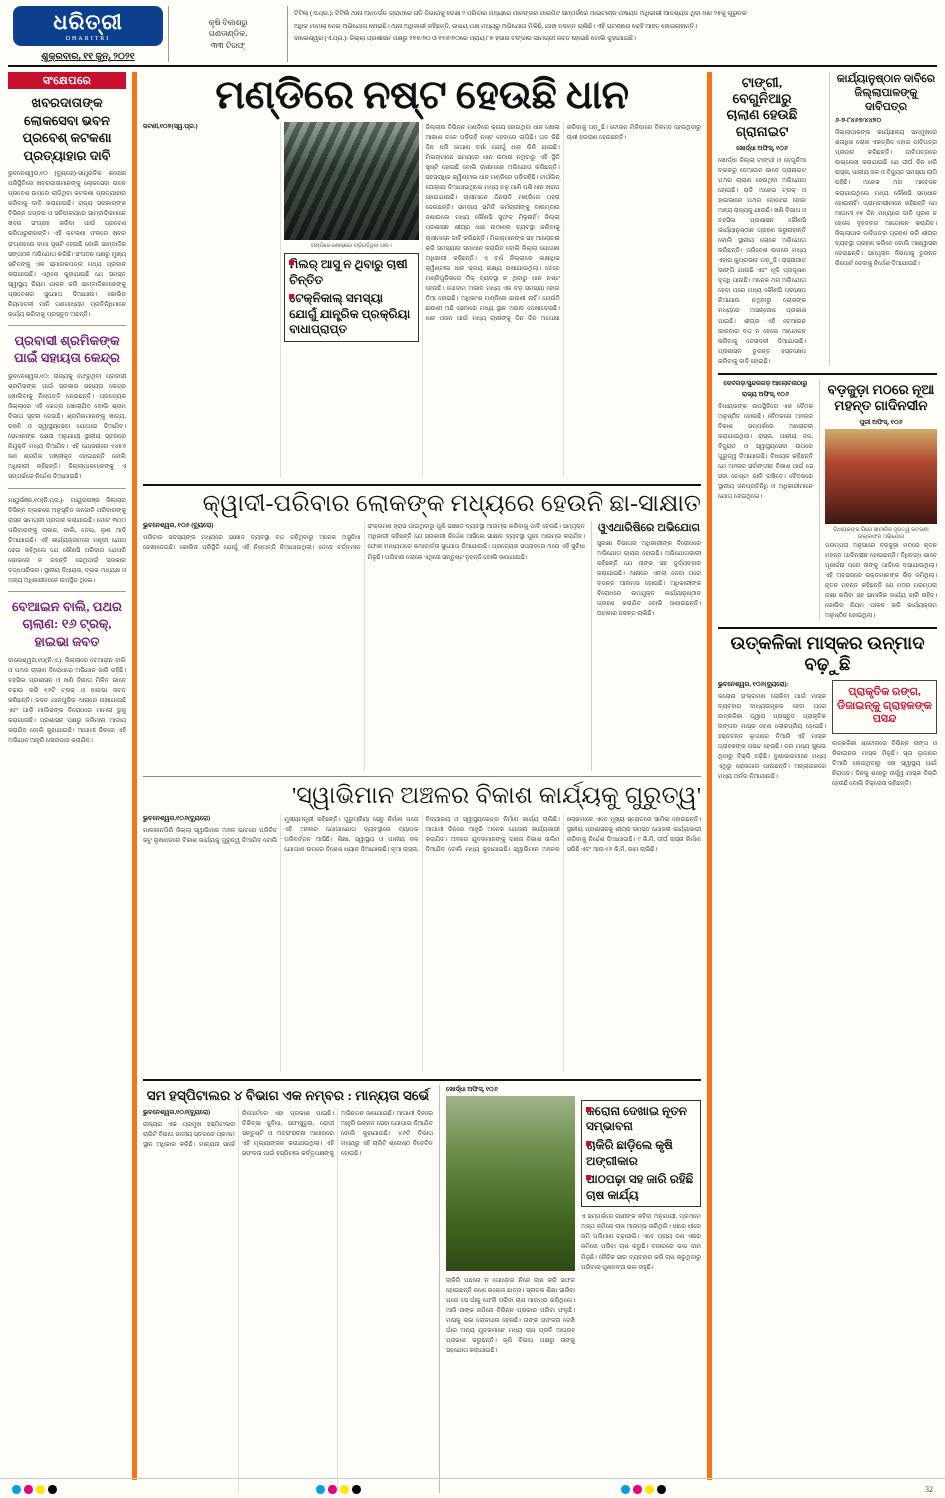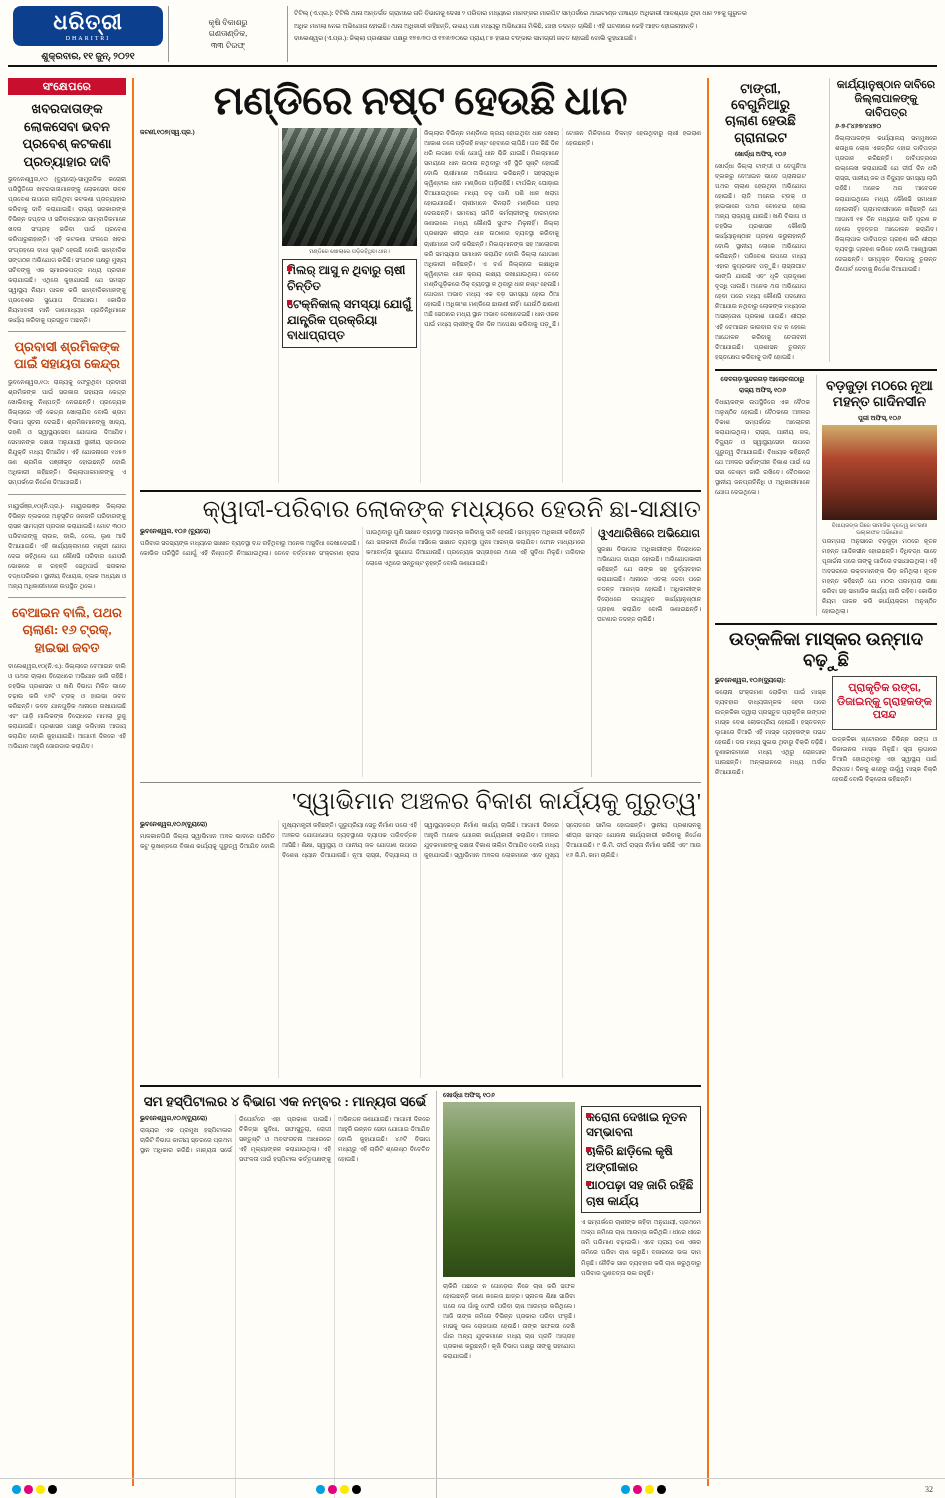--- a/index.html
+++ b/index.html
@@ -16,42 +16,42 @@
 
   
   .masthead { display:flex; align-items:stretch; border-bottom:2px solid #111; padding-bottom:3px; }
   .logo-block { width:160px; flex:0 0 160px; display:flex; flex-direction:column; align-items:center; justify-content:center; }
   .logo-badge {
     width:150px; height:40px; background:#0d3f8f; color:#fff; border-radius:8px;
     display:flex; align-items:center; justify-content:center; flex-direction:column; line-height:1;
   }
   .logo-badge .big { font-size:21px; font-weight:bold; letter-spacing:1px; }
   .logo-badge .small { font-size:6px; letter-spacing:2px; margin-top:2px; }
-  .logo-date { font-size:9.5px; font-weight:bold; margin-top:5px; color:#111; }
+  .logo-date { font-size:9.5px; font-weight:bold; margin-top:5px; color:#111;text-decoration:underline; }
   .head-col { flex:0 0 120px; border-left:1px solid #999; border-right:1px solid #999; padding:2px 4px; text-align:center; font-size:8px; line-height:1.45; display:flex; flex-direction:column; justify-content:center; }
   .head-center { flex:1 1 auto; padding:2px 6px; font-size:6.4px; line-height:1.5; text-align:justify; }
   .head-center p { margin:0 0 3px 0; }
   .head-right { flex:0 0 150px; display:flex; align-items:center; justify-content:flex-end; }
   .head-right .rajya { font-size:27px; font-weight:bold; letter-spacing:1px; }
 
   
-  .content { display:flex; gap:6px; margin-top:11px; height:1408px; }
+  .content { display:flex; gap:6px; margin-top:5px; height:1408px; }
   .col-left { width:118px; flex:0 0 118px; }
   .col-mid { flex:1 1 auto; }
   .col-right { width:230px; flex:0 0 230px; }
 
-  .rule-v { border-left:2px solid #f97316; }
+  .rule-v { border-left:5px solid #f97316; }
 
   
   .sidebar-head {
     background:#c8102e; color:#fff; font-size:11px; font-weight:bold;
     text-align:center; padding:2px 0; letter-spacing:.5px;
   }
   .sb-title { font-size:13px; font-weight:bold; text-align:center; line-height:1.35; margin:5px 0 4px; }
-  .sb-title.red { color:#c2410c; }
+  .sb-title.red { color:#701a75; }
   .body-text { font-size:6.2px; line-height:1.62; text-align:justify; color:#1a1a1a; hyphens:auto; }
   .divider { border-top:1px solid #999; margin:6px 0; }
 
   
   .headline-xl { font-size:40px; font-weight:bold; text-align:center; line-height:1.05; letter-spacing:-0.5px; margin:2px 0 6px; }
   .headline-l { font-size:24px; font-weight:normal; text-align:right; line-height:1.1; margin:4px 0 5px; }
   .headline-m { font-size:18px; font-weight:bold; text-align:center; line-height:1.15; margin:3px 0 5px; }
   .headline-s { font-size:13.5px; font-weight:bold; text-align:center; line-height:1.2; margin:3px 0 4px; }
   .dateline { font-size:6.4px; font-weight:bold; margin-bottom:3px; }
   .dateline.c { text-align:center; }

